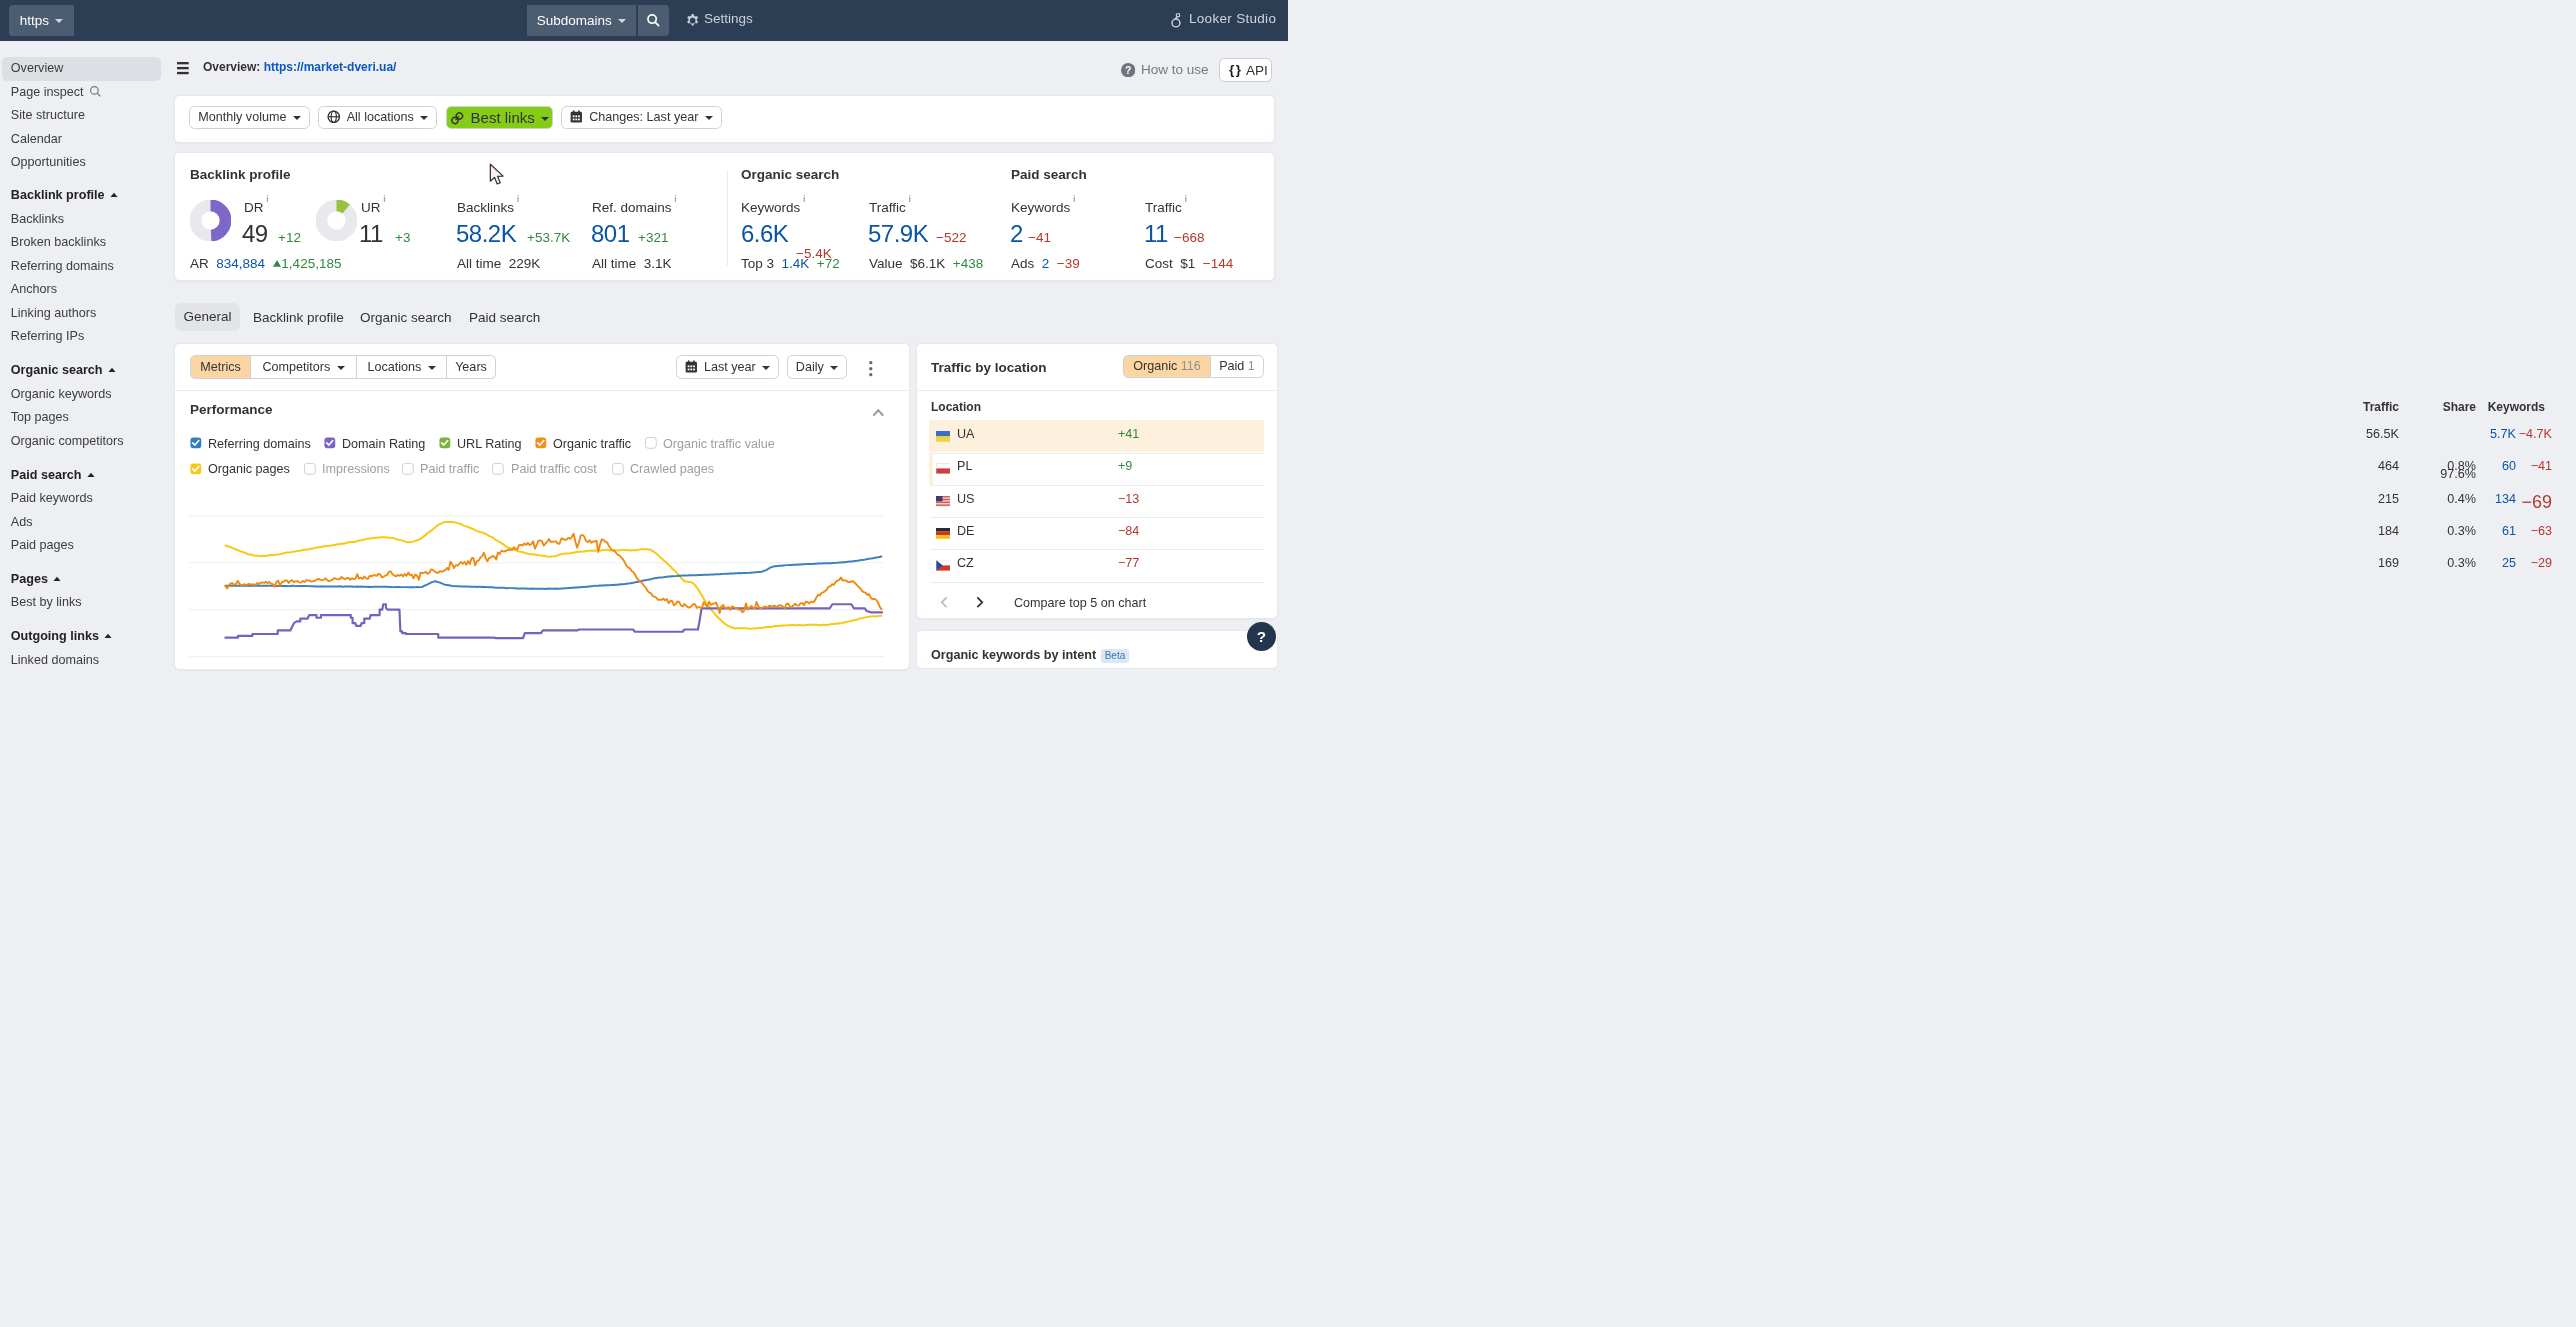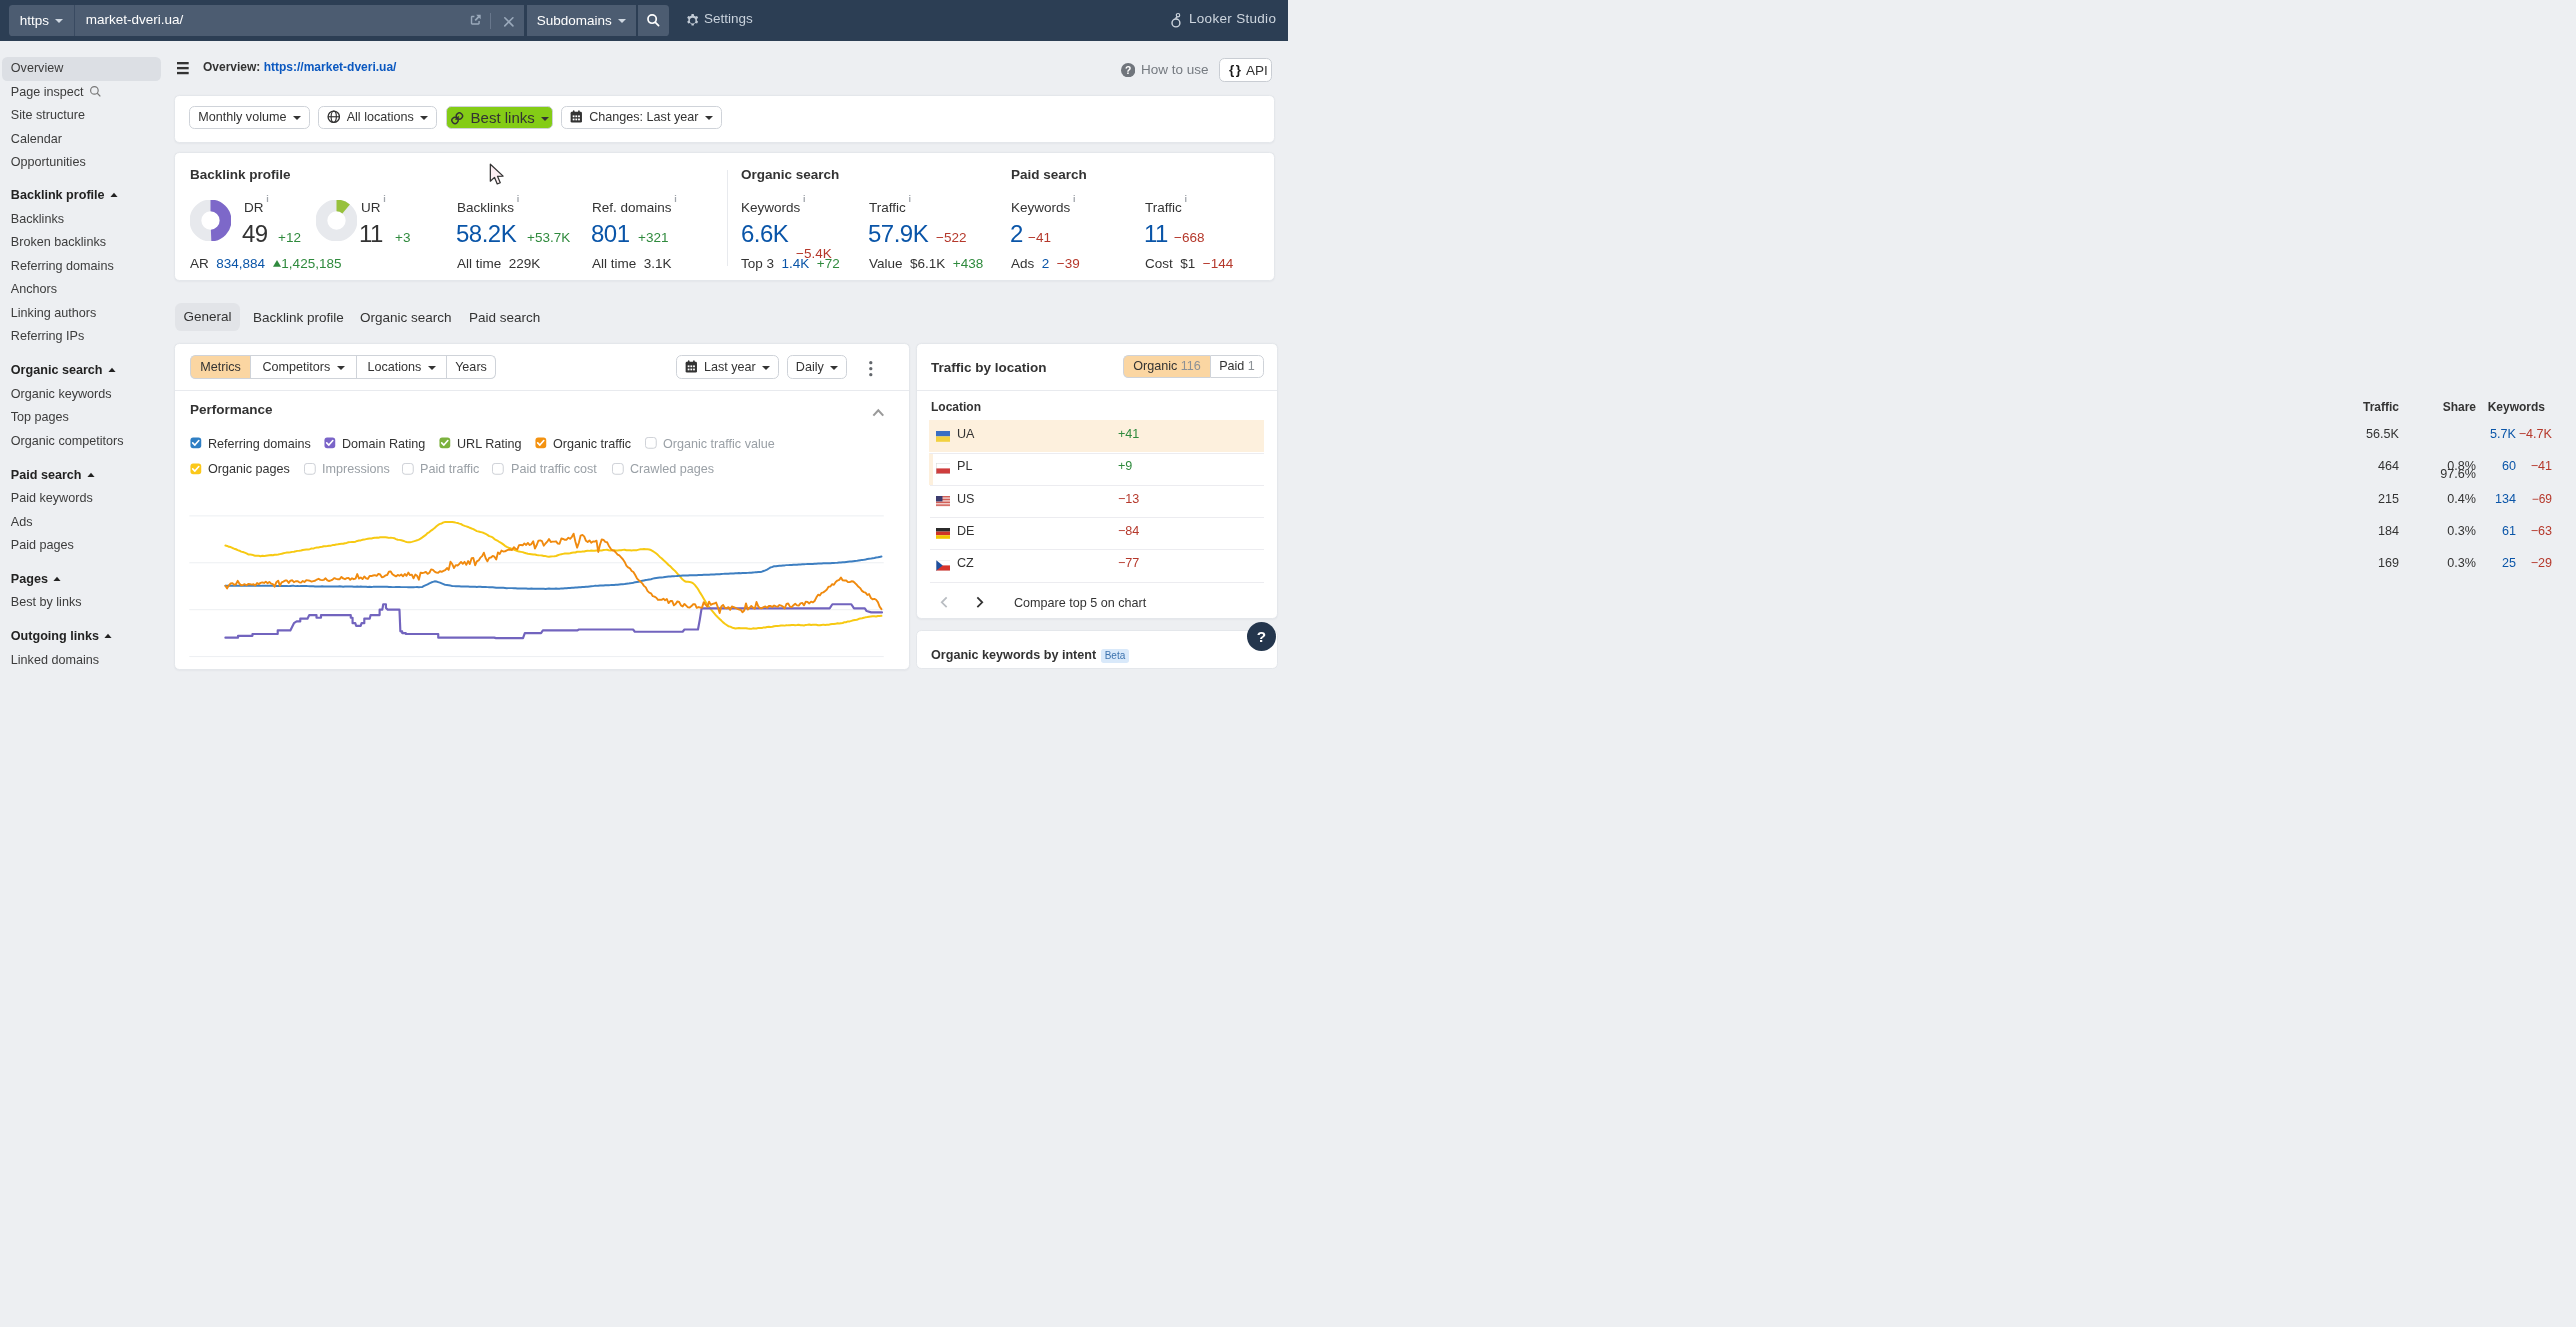--- a/index.html
+++ b/index.html
@@ -2,31 +2,20 @@
 <html style="font-size:14.4px"><head><meta charset="utf-8">
 <style>
 * { margin:0; padding:0; box-sizing:border-box; }
 html,body { width:1288px; height:664px; overflow:hidden; background:#edeff2; font-family:"Liberation Sans",sans-serif; -webkit-font-smoothing:antialiased; }
 a { text-decoration:none; }
 </style></head>
 <body>
 
 <div style="position:absolute;left:0;top:0;width:1288px;height:41px;background:#2c3e54">
   <div style="position:absolute;left:9px;top:5.4px;width:65px;height:31px;background:#4c5c71;border-radius:3.6px 0 0 3.6px;display:flex;align-items:center;justify-content:center;font-size:13.5px;color:#fff">https<span style="display:inline-block;vertical-align:middle;width:0;height:0;border-left:4px solid transparent;border-right:4px solid transparent;border-top:4.5px solid #cfd8e2;margin-left:6.3px"></span></div>
-  <div style="position:absolute;left:74px;top:5.4px;width:450px;height:31px;background:#4c5c71;border-left:1.8px solid #394a61">
-    <span style="position:absolute;left:10.8px;top:6.3px;font-size:13.5px;color:#fff">market-dveri.ua/</span>
-    <span style="position:absolute;left:394px;top:8px"><svg width="13.5" height="13.5" viewBox="0 0 15 15">
-          <path d="M2 4.5 C2 3.7 2.7 3 3.5 3 H6 V4.6 H3.6 V11.4 H10.4 V9 H12 V11.5 C12 12.3 11.3 13 10.5 13 H3.5 C2.7 13 2 12.3 2 11.5 Z" fill="#9aa9bb"></path>
-          <path d="M8 2 H13 V7 L11.2 5.2 L7.6 8.8 L6.2 7.4 L9.8 3.8 Z" fill="#9aa9bb"></path>
-        </svg></span>
-    <span style="position:absolute;left:415px;top:7.2px;width:0.9px;height:16px;background:#68778c"></span>
-    <span style="position:absolute;left:428px;top:9px"><svg width="11.7" height="11.7" viewBox="0 0 13 13">
-          <path d="M2 2 L11 11 M11 2 L2 11" stroke="#9aa9bb" stroke-width="1.8" stroke-linecap="round"></path>
-        </svg></span>
-  </div>
   <div style="position:absolute;left:527px;top:5.4px;width:109px;height:31px;background:#4c5c71;display:flex;align-items:center;justify-content:center;font-size:13.5px;color:#fff">Subdomains<span style="display:inline-block;vertical-align:middle;width:0;height:0;border-left:4px solid transparent;border-right:4px solid transparent;border-top:4.5px solid #cfd8e2;margin-left:6.3px"></span></div>
   <div style="position:absolute;left:638px;top:5.4px;width:31px;height:31px;background:#4c5c71;border-radius:0 3.6px 3.6px 0">
     <span style="position:absolute;left:8px;top:8px"><svg width="14.4" height="14.4" viewBox="0 0 16 16">
           <circle cx="6.8" cy="6.8" r="4.6" stroke="#fff" stroke-width="1.9" fill="none"></circle>
           <line x1="10.4" y1="10.4" x2="14" y2="14" stroke="#fff" stroke-width="1.9" stroke-linecap="round"></line>
         </svg></span>
   </div>
   <span style="position:absolute;left:685px;top:12.6px"><svg width="15.3" height="15.3" viewBox="0 0 17 17">
         <path d="M8.5 5.4 a3.1 3.1 0 1 0 0 6.2 a3.1 3.1 0 0 0 0 -6.2 M7.3 1.2 h2.4 l0.35 1.8 a5.9 5.9 0 0 1 1.6 0.93 l1.73 -0.6 l1.2 2.08 l-1.38 1.2 a5.9 5.9 0 0 1 0 1.86 l1.38 1.2 l-1.2 2.08 l-1.73 -0.6 a5.9 5.9 0 0 1 -1.6 0.93 l-0.35 1.8 h-2.4 l-0.35 -1.8 a5.9 5.9 0 0 1 -1.6 -0.93 l-1.73 0.6 l-1.2 -2.08 l1.38 -1.2 a5.9 5.9 0 0 1 0 -1.86 l-1.38 -1.2 l1.2 -2.08 l1.73 0.6 a5.9 5.9 0 0 1 1.6 -0.93 Z" fill="#c2cbd6" fill-rule="evenodd"></path>
       </svg></span>
@@ -314,21 +303,21 @@
       <rect y="8.6" width="16" height="0.9" fill="#c7392f"></rect>
       <rect y="10.32" width="16" height="0.9" fill="#c7392f"></rect>
       <rect width="7.2" height="6" fill="#3c3b6e"></rect>
     </g>
   </svg>
 <div style="position:absolute;left:957px;top:492px;font-size:12.6px;font-weight:400;color:#333;white-space:nowrap;">US</div>
 <div style="position:absolute;right:177px;top:492px;font-size:12.6px;font-weight:400;color:#333;white-space:nowrap;">215</div>
 <div style="position:absolute;left:1118px;top:492px;font-size:12.6px;font-weight:400;color:#b5382b;white-space:nowrap;">−13</div>
 <div style="position:absolute;right:100px;top:492px;font-size:12.6px;font-weight:400;color:#333;white-space:nowrap;">0.4%</div>
 <div style="position:absolute;right:60px;top:492px;font-size:12.6px;font-weight:400;color:#0a55a8;white-space:nowrap;">134</div>
-<div style="position:absolute;right:24px;top:492px;font-size:12px;font-weight:400;color:#b5382b;white-space:nowrap;">−69</div>
+<div style="position:absolute;right:24px;top:492px;font-size:18px;font-weight:400;color:#b5382b;white-space:nowrap;">−69</div>
 <div style="position:absolute;left:930px;top:517px;width:334px;height:0.9px;background:#ececf0"></div>
 <svg style="position:absolute;left:936px;top:528px" width="14.4" height="10.8" viewBox="0 0 16 12">
     <g>
       <rect width="16" height="4" fill="#2b2b2b"></rect>
       <rect y="4" width="16" height="4" fill="#cf3327"></rect>
       <rect y="8" width="16" height="4" fill="#f2c500"></rect>
     </g>
   </svg>
 <div style="position:absolute;left:957px;top:524px;font-size:12.6px;font-weight:400;color:#333;white-space:nowrap;">DE</div>
 <div style="position:absolute;right:177px;top:524px;font-size:12.6px;font-weight:400;color:#333;white-space:nowrap;">184</div>

